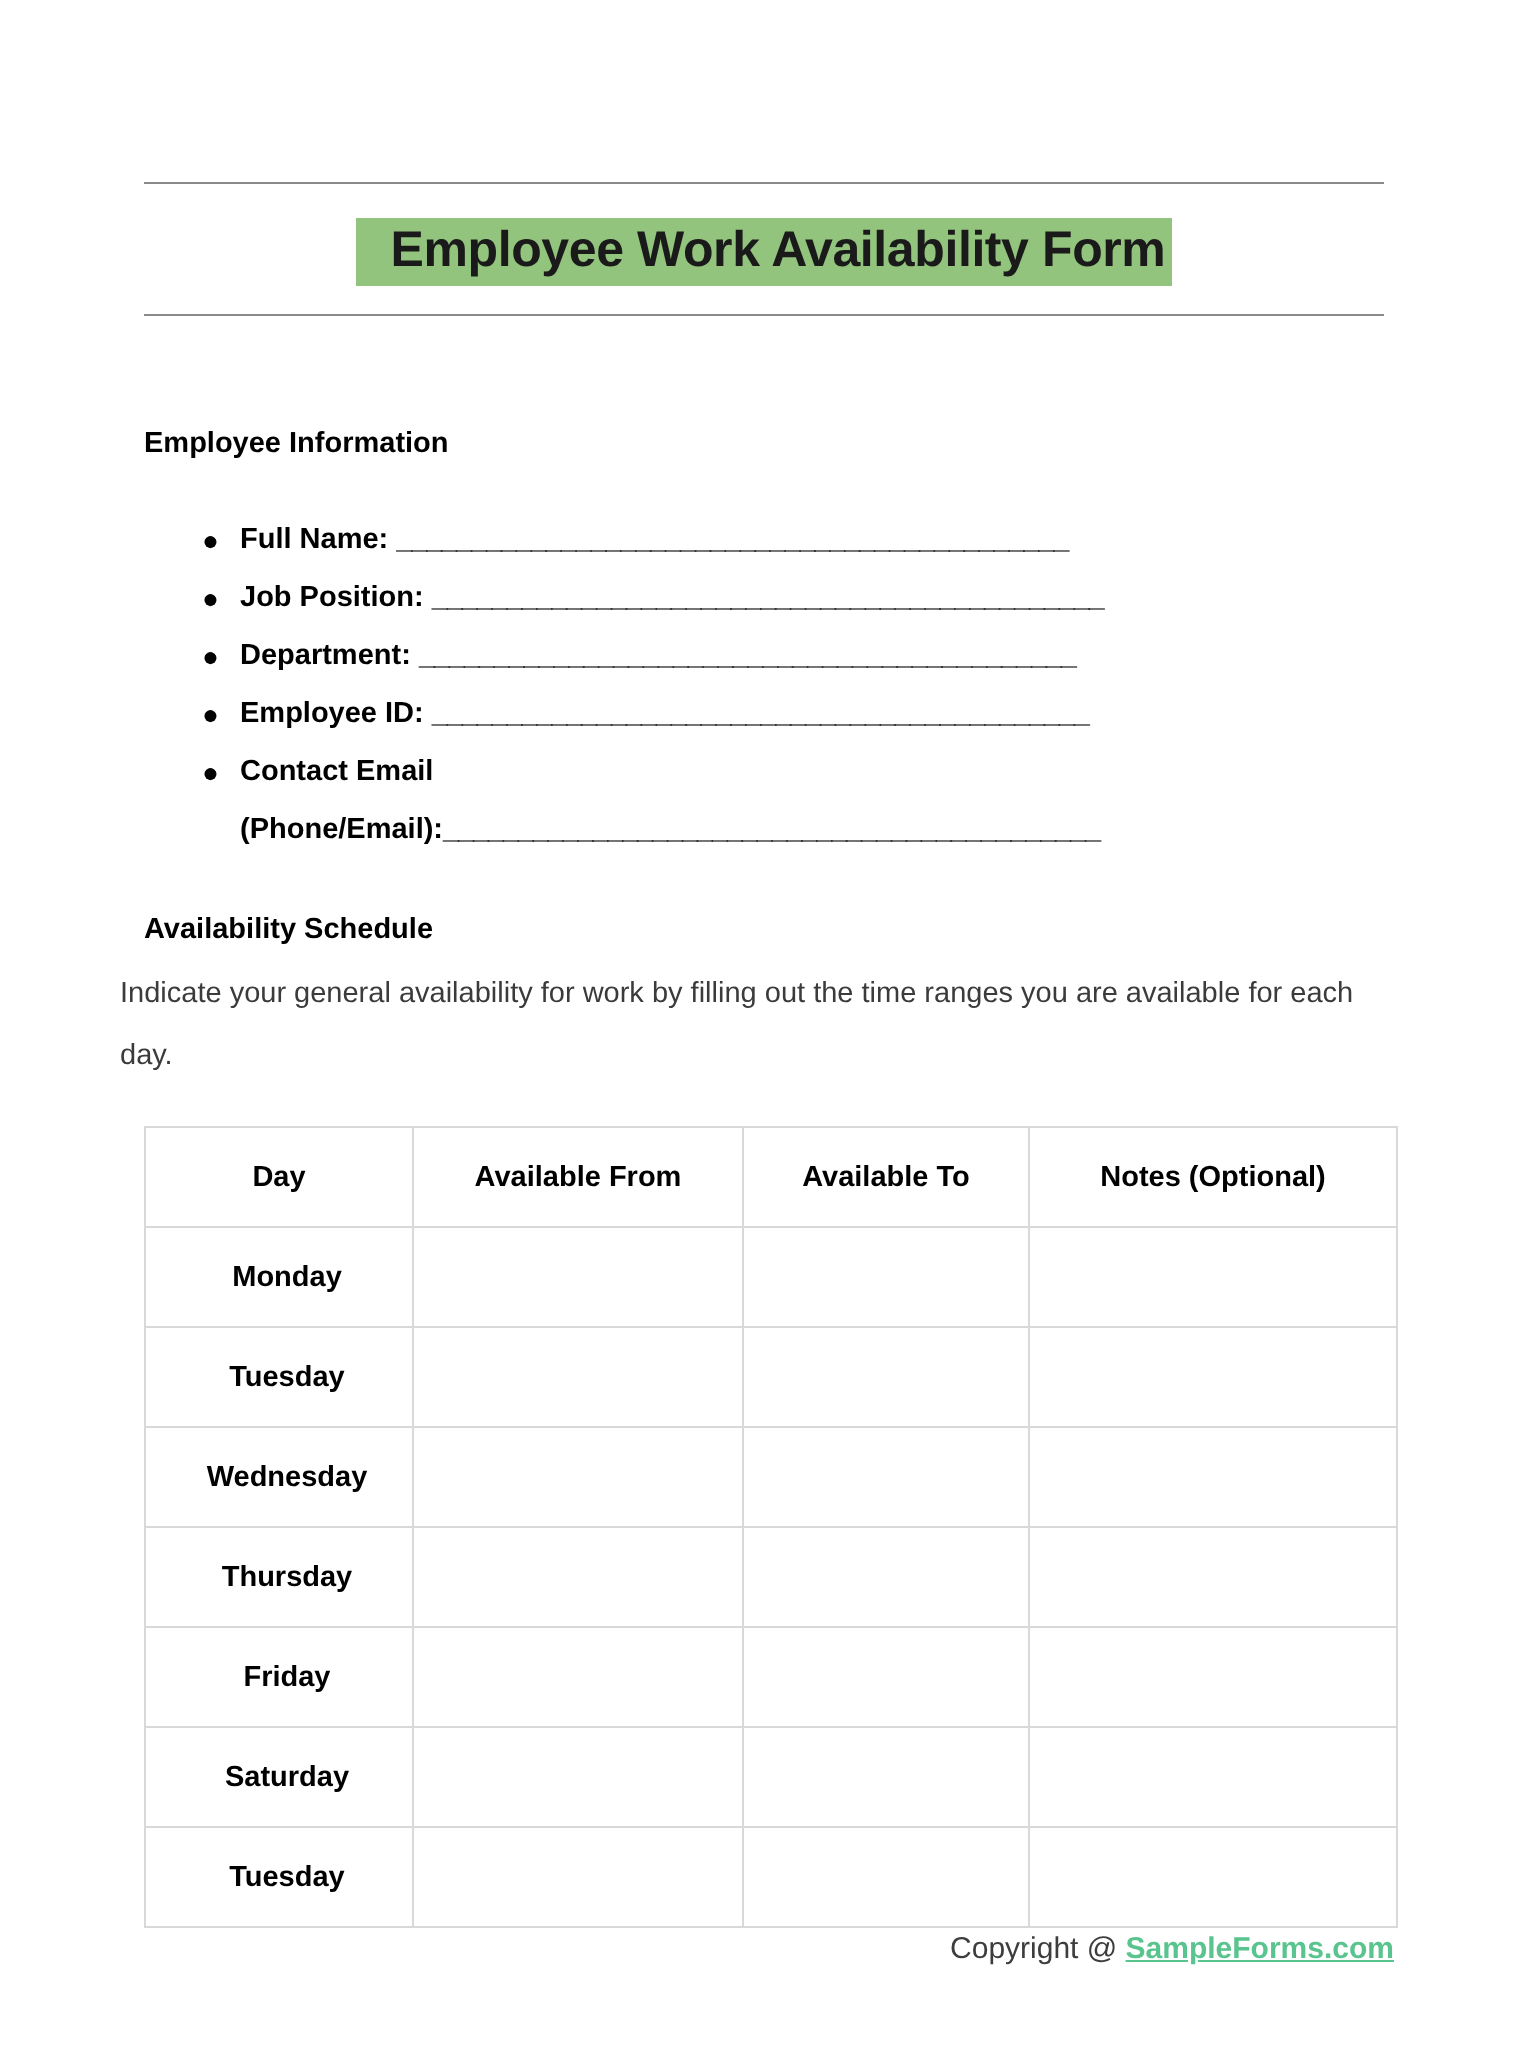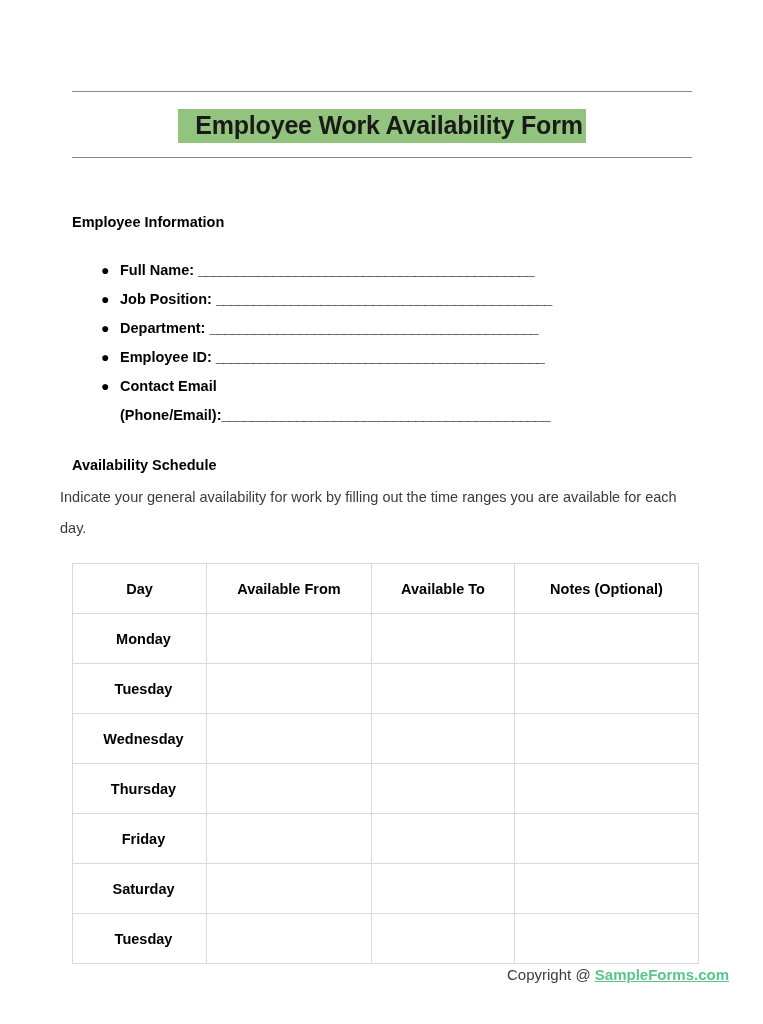--- a/index.html
+++ b/index.html
@@ -149,21 +149,20 @@
 
   
   .footer {
     position: absolute;
     left: 0;
     top: 966px;
     width: 697px;
     text-align: right;
     font-size: 15px;
     color: #3d3d3d;
-    padding-left: 32px;
   }
   .footer .brand {
     font-weight: bold;
     color: #5ac48f;
     text-decoration: underline;
   }
 </style>
 </head>
 <body>
 

